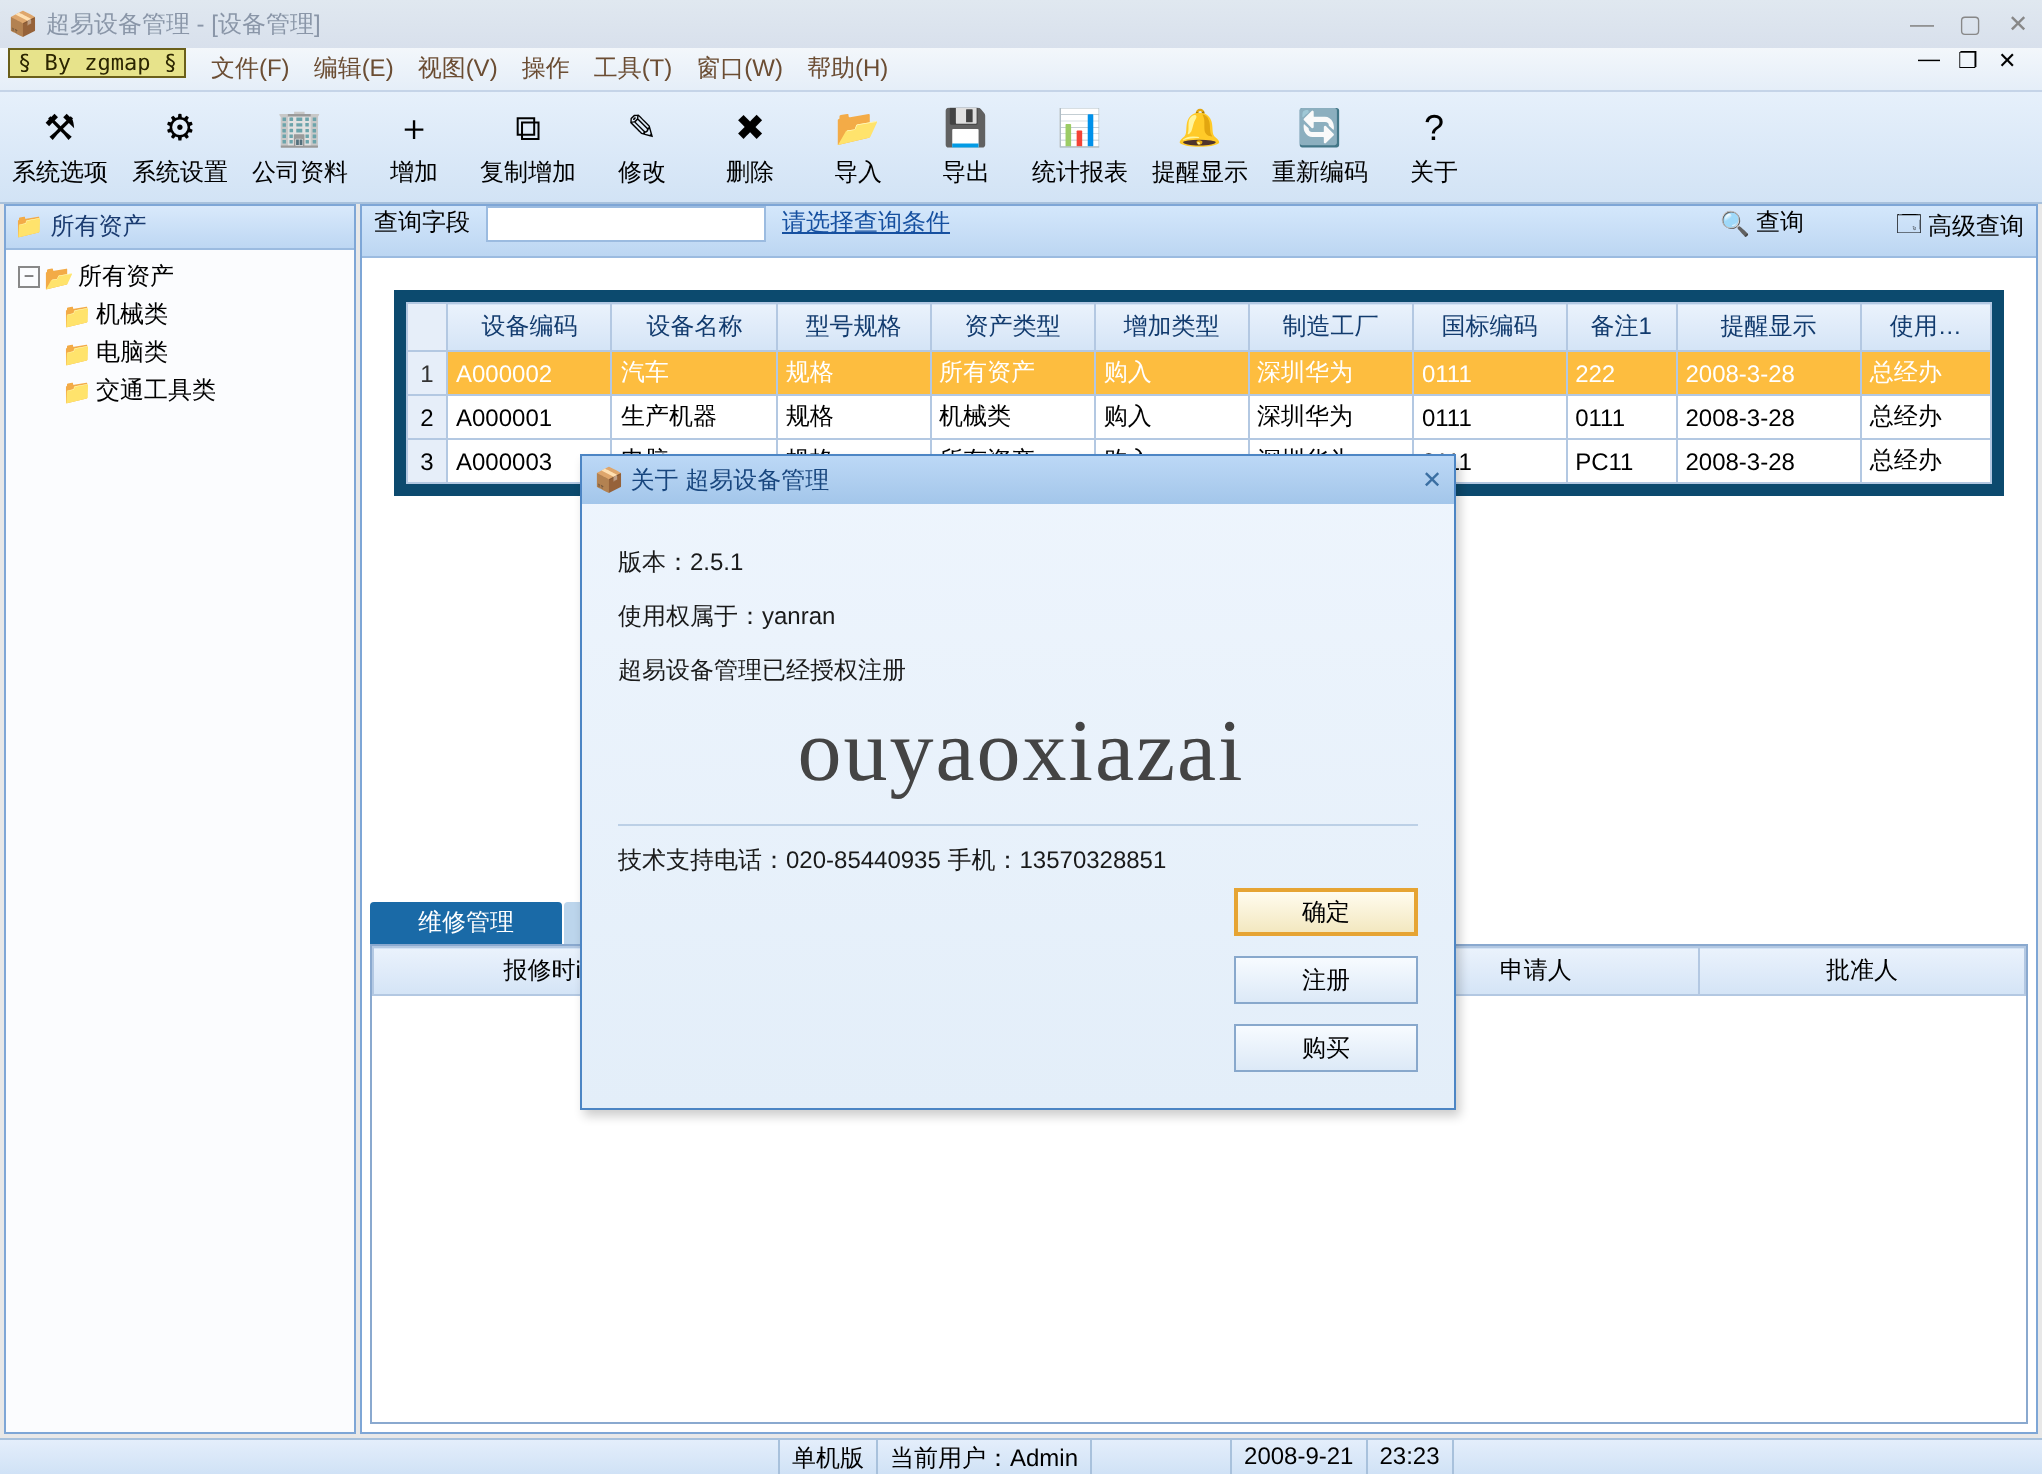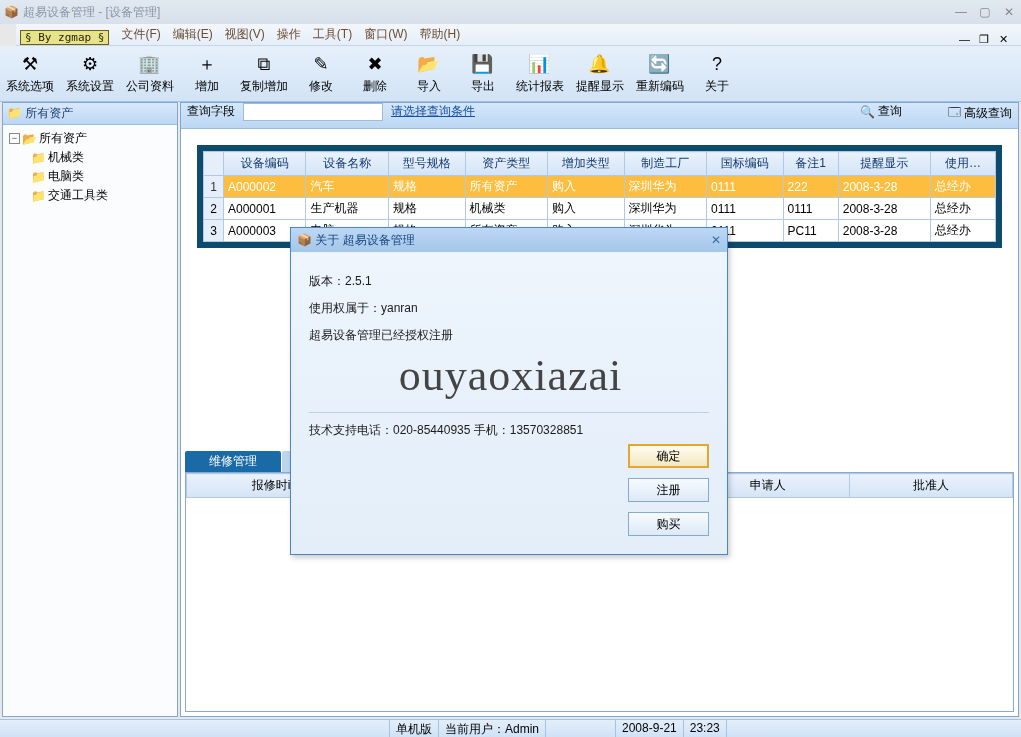--- a/index.html
+++ b/index.html
@@ -2,21 +2,21 @@
 <html><head>
 <meta charset="utf-8">
 <style>
 * { box-sizing: border-box; margin: 0; padding: 0; }
 body { font-family: "SimSun", "Microsoft YaHei", sans-serif; font-size: 12px; background: #e8e8e8; width: 1021px; height: 737px; overflow: hidden; position: relative; }
 .titlebar { height: 24px; background: linear-gradient(#e0e8f0,#d8e0ec); display: flex; align-items: center; padding: 0 4px; color: #8a96a8; }
 .titlebar .icon-left { margin-right: 4px; }
 .titlebar .title-text { flex: 1; font-size: 12px; }
 .titlebar .win-btns { display: flex; gap: 8px; }
 .titlebar .win-btn { width: 16px; height: 14px; display: flex; align-items: center; justify-content: center; color: #888; cursor: pointer; }
-.menubar { height: 22px; background: linear-gradient(#f3f7fb,#e5eef8); border-bottom: 1px solid #c5d4e8; display: flex; align-items: flex-end; padding: 0 4px; margin-left: 16px; }
+.menubar { height: 22px; background: linear-gradient(#f3f7fb,#e5eef8); border-bottom: 1px solid #c5d4e8; display: flex; align-items: flex-start; padding: 0 4px; }
 .watermark-badge { background: #e7e38b; border: 1px solid #6a5f1a; padding: 0 4px; color: #2b2500; font-size: 11px; font-family: monospace; margin-right: 6px; }
 .menubar .menu { color: #6b4d33; padding: 2px 6px; cursor: pointer; font-size: 12px; }
 .menubar .filler { flex: 1; }
 .child-btns { display: flex; gap: 6px; margin-right: 4px; }
 .child-btns span { width: 14px; height: 12px; font-size: 11px; cursor: pointer; }
 .toolbar { height: 56px; background: linear-gradient(#e6f0fb,#d2e3f5); border-bottom: 1px solid #a8c1dc; display: flex; }
 .tbtn { width: 54px; display: flex; flex-direction: column; align-items: center; justify-content: center; cursor: pointer; font-size: 12px; }
 .tbtn .ticon { width: 28px; height: 24px; margin-bottom: 2px; display: flex; align-items: center; justify-content: center; font-size: 18px; }
 .tbtn.wide { width: 60px; }
 .body { display: flex; height: calc(100% - 24px - 22px - 56px - 18px); }
@@ -50,21 +50,21 @@
 .statusbar { height: 18px; background: linear-gradient(#e4eefb,#d0e2f6); display: flex; font-size: 12px; border-top: 1px solid #a8c1dc; }
 .statusbar .cell { border-right: 1px solid #a8c1dc; padding: 1px 6px; }
 .statusbar .flex { flex: 1; }
 .modal { position: absolute; left: 290px; top: 227px; width: 438px; height: 328px; background: linear-gradient(#eef5fd,#e3eef9); border: 1px solid #4c85c4; box-shadow: 2px 3px 5px rgba(0,0,0,.2); display: flex; flex-direction: column; }
 .modal .mtitle { height: 24px; background: linear-gradient(#bcd8f6,#a3c6ea); display: flex; align-items: center; padding: 0 6px; color: #18467e; }
 .modal .mtitle .mclose { margin-left: auto; cursor: pointer; color: #3b6fa2; }
 .modal .mbody { flex: 1; padding: 12px 18px; font-size: 12px; position: relative; color: #1a1a1a; }
 .modal .mbody p { margin: 8px 0; line-height: 1.6; }
 .modal hr { border: none; border-top: 1px solid #bcd0e6; margin: 8px 0; }
 .modal .btncol { position: absolute; right: 18px; top: 192px; display: flex; flex-direction: column; gap: 10px; }
-.mbtn { width: 81px; height: 24px; background: linear-gradient(#f7fbff,#dce9f7); border: 1px solid #88a8cc; cursor: pointer; font-size: 12px; }
+.mbtn { width: 92px; height: 24px; background: linear-gradient(#f7fbff,#dce9f7); border: 1px solid #88a8cc; cursor: pointer; font-size: 12px; }
 .mbtn.primary { border: 2px solid #e6a433; background: linear-gradient(#fffcee,#f3e8c0); }
 .watermark { position: absolute; left: 50%; top: 350px; transform: translateX(-50%); font-size: 44px; color: #444; font-family: Georgia, serif; letter-spacing: 1px; z-index: 100; pointer-events: none; }
 </style>
 </head>
 <body>
 
 <div class="titlebar">
   <span class="icon-left">📦</span>
   <span class="title-text">超易设备管理 - [设备管理]</span>
   <div class="win-btns">

